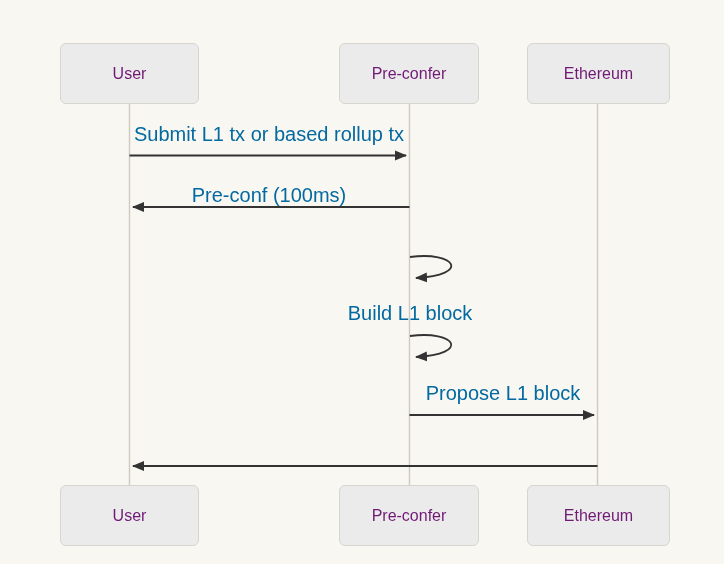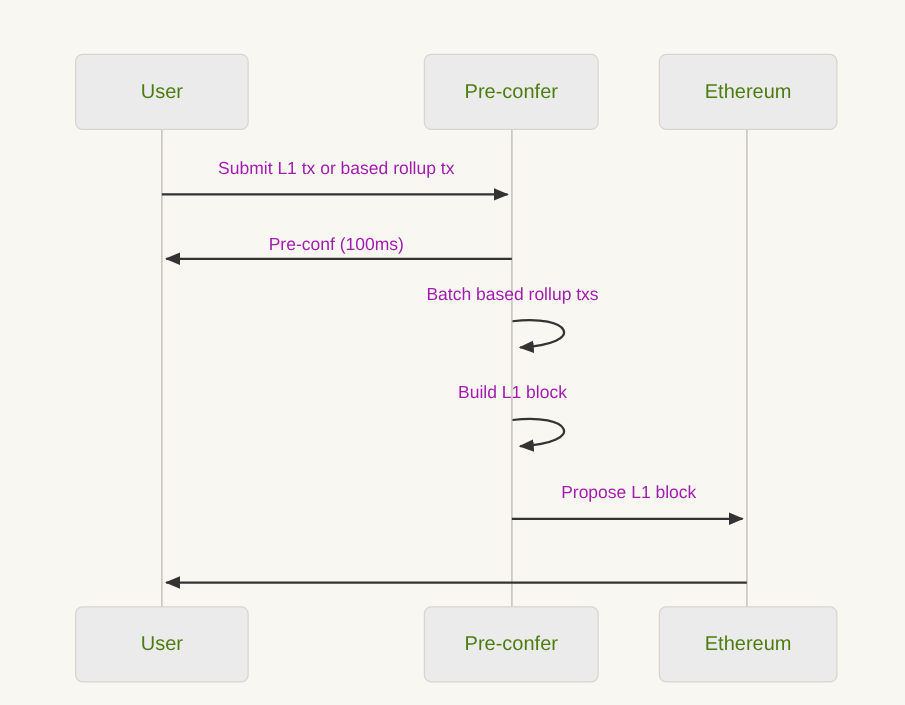--- a/index.html
+++ b/index.html
@@ -23,34 +23,34 @@
   .actor {
     position: absolute;
     box-sizing: border-box;
     background: #ebebeb;
     border: 1px solid #d7d5d0;
     border-radius: 6px;
     display: flex;
     align-items: center;
     justify-content: center;
     font-size: 16px;
-    color: #4d7c0f;
+    color: #701a75;
   }
   .actor.top    { top: 43px;  height: 61px; }
   .actor.bottom { top: 485px; height: 61px; }
   .actor.a-user      { left: 60px;  width: 139px; }
   .actor.a-preconfer { left: 339px; width: 140px; }
   .actor.a-ethereum  { left: 527px; width: 143px; }
 
   .msg-label {
     position: absolute;
     transform: translateX(-50%);
-    font-size: 14px;
+    font-size: 20px;
     line-height: 18px;
-    color: #a21caf;
+    color: #0369a1;
     white-space: nowrap;
   }
   .lbl-1 { left: 269px; top: 125px; }
   .lbl-2 { left: 269px; top: 176px; margin-top: 10px; }
   .lbl-3 { left: 410px; top: 226px; }
   .lbl-4 { left: 410px; top: 304px; }
   .lbl-5 { left: 503px; top: 384px; }
   .lbl-6 { left: 363px; top: 435px; }
 </style>
 </head>
@@ -97,17 +97,16 @@
   </div>
   <div class="actor bottom a-preconfer">
     <span>Pre-confer</span>
   </div>
   <div class="actor bottom a-ethereum">
     <span>Ethereum</span>
   </div>
 
   <div class="msg-label lbl-1">Submit L1 tx or based rollup tx</div>
   <div class="msg-label lbl-2">Pre-conf (100ms)</div>
-  <div class="msg-label lbl-3">Batch based rollup txs</div>
   <div class="msg-label lbl-4">Build L1 block</div>
   <div class="msg-label lbl-5">Propose L1 block</div>
 
 </div>
 
 </body></html>

